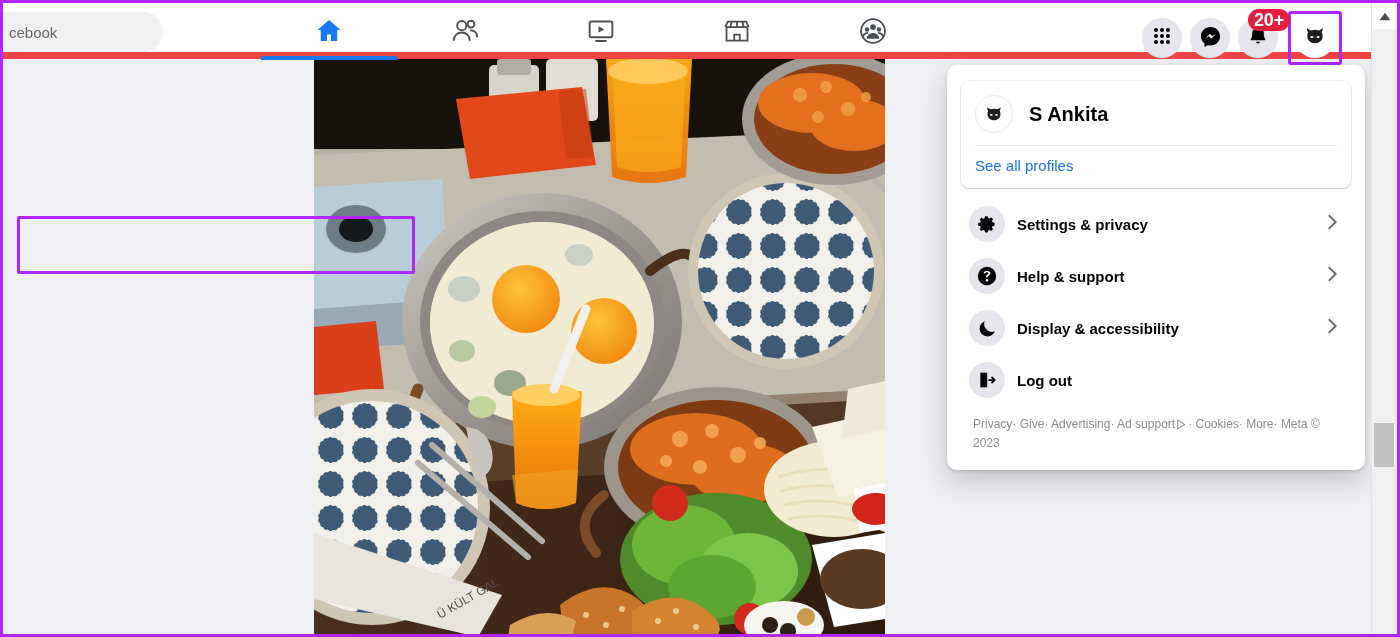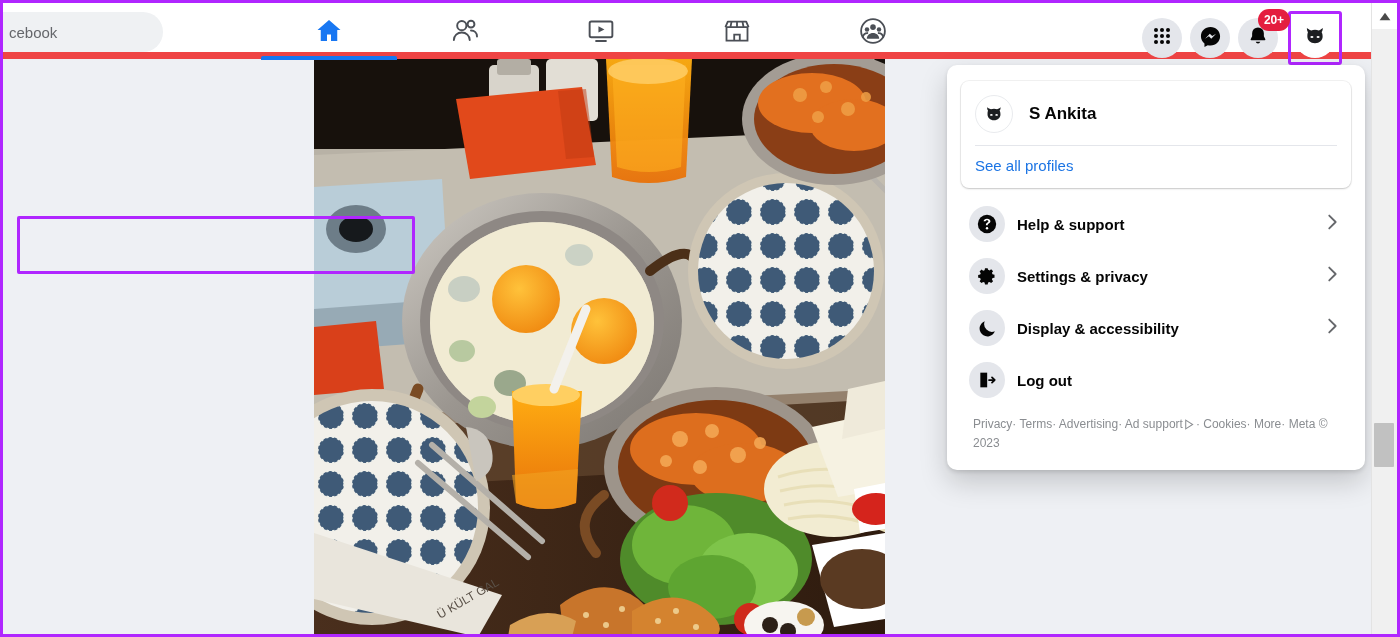--- a/index.html
+++ b/index.html
@@ -84,21 +84,21 @@
     padding: 4px;
     display: flex; align-items: center; justify-content: center;
     margin-left: 2px;
   }
   .badge {
     position: absolute;
     top: -9px; right: -12px;
     min-width: 32px; height: 22px;
     background: #e41e3f; color: #fff;
     border-radius: 11px;
-    font-size: 12px; font-weight: 700;
+    font-size: 18px; font-weight: 700;
     display: flex; align-items: center; justify-content: center;
     padding: 0 6px;
     letter-spacing: -0.2px;
   }
 
   
   #page-bg {
     position: absolute; left: 0; top: 56px;
     width: 1371px; height: 578px;
     background: #eef0f4;
@@ -133,21 +133,21 @@
     padding: 4px 2px 12px 2px;
     cursor: pointer;
   }
   .profile-avatar {
     width: 38px; height: 38px; border-radius: 50%;
     background: #fff;
     border: 1px solid #e9ebee;
     display: flex; align-items: center; justify-content: center;
     flex: none;
   }
-  .profile-name { font-size: 17px; font-weight: 600; color: #050505; }
+  .profile-name { font-size: 20px; font-weight: 600; color: #050505; }
   .profile-sep { height: 1px; background: #e4e6eb; margin: 0 2px; }
   .see-all {
     font-size: 15px; color: #1b74e4; font-weight: 400;
     padding: 11px 2px 8px 2px; cursor: pointer;
   }
 
   .menu-item {
     display: flex; align-items: center;
     height: 52px;
     padding: 0 10px 0 14px;
@@ -512,51 +512,51 @@
           </svg>
         </span>
         <span class="profile-name">S Ankita</span>
       </div>
       <div class="profile-sep"></div>
       <div class="see-all">See all profiles</div>
     </div>
 
     <div class="menu-item">
       <span class="mi-icon">
+        <svg width="20" height="20" viewBox="0 0 24 24" fill="#050505">
+          <path d="M12 8.1a3.9 3.9 0 1 0 0 7.8 3.9 3.9 0 0 0 0-7.8zm0 5.8a1.9 1.9 0 1 1 0-3.8 1.9 1.9 0 0 1 0 3.8z"></path>
+          <path d="M21 13.6v-3.2l-2.4-.5a6.9 6.9 0 0 0-.7-1.7l1.4-2-2.3-2.3-2 1.4a6.9 6.9 0 0 0-1.7-.7L12.8 2.6H9.6L9.1 5a6.9 6.9 0 0 0-1.7.7l-2-1.4L3.1 6.6l1.4 2a6.9 6.9 0 0 0-.7 1.7l-2.4.5v3.2l2.4.5c.2.6.4 1.2.7 1.7l-1.4 2 2.3 2.3 2-1.4c.5.3 1.1.5 1.7.7l.5 2.4h3.2l.5-2.4c.6-.2 1.2-.4 1.7-.7l2 1.4 2.3-2.3-1.4-2c.3-.5.5-1.1.7-1.7l2.4-.5z"></path>
+        </svg>
+      </span>
+      <span class="mi-label">Settings &amp; privacy</span>
+      <span class="mi-chev">
+        <svg width="22" height="22" viewBox="0 0 24 24" fill="none" stroke="#65676b" stroke-width="2" stroke-linecap="round" stroke-linejoin="round">
+          <path d="M9 5l7 7-7 7"></path>
+        </svg>
+      </span>
+    </div>
+
+    <div class="menu-item">
+      <span class="mi-icon">
         <svg width="22" height="22" viewBox="0 0 24 24">
           <circle cx="12" cy="12" r="10" fill="#050505"></circle>
           <path d="M12 6.2c-2.1 0-3.5 1.2-3.7 2.9h2.1c.1-.7.7-1.2 1.6-1.2.9 0 1.5.5 1.5 1.2 0 .7-.4 1-1.3 1.6-1 .6-1.4 1.2-1.4 2.2v.5h2v-.4c0-.7.3-1 1.2-1.6 1.1-.7 1.7-1.4 1.7-2.5 0-1.7-1.5-2.7-3.7-2.7z" fill="#fff"></path>
           <circle cx="12" cy="16.6" r="1.3" fill="#fff"></circle>
         </svg>
       </span>
       <span class="mi-label">Help &amp; support</span>
       <span class="mi-chev">
         <svg width="22" height="22" viewBox="0 0 24 24" fill="none" stroke="#65676b" stroke-width="2" stroke-linecap="round" stroke-linejoin="round">
           <path d="M9 5l7 7-7 7"></path>
         </svg>
       </span>
     </div>
 
     <div class="menu-item">
       <span class="mi-icon">
-        <svg width="20" height="20" viewBox="0 0 24 24" fill="#050505">
-          <path d="M12 8.1a3.9 3.9 0 1 0 0 7.8 3.9 3.9 0 0 0 0-7.8zm0 5.8a1.9 1.9 0 1 1 0-3.8 1.9 1.9 0 0 1 0 3.8z"></path>
-          <path d="M21 13.6v-3.2l-2.4-.5a6.9 6.9 0 0 0-.7-1.7l1.4-2-2.3-2.3-2 1.4a6.9 6.9 0 0 0-1.7-.7L12.8 2.6H9.6L9.1 5a6.9 6.9 0 0 0-1.7.7l-2-1.4L3.1 6.6l1.4 2a6.9 6.9 0 0 0-.7 1.7l-2.4.5v3.2l2.4.5c.2.6.4 1.2.7 1.7l-1.4 2 2.3 2.3 2-1.4c.5.3 1.1.5 1.7.7l.5 2.4h3.2l.5-2.4c.6-.2 1.2-.4 1.7-.7l2 1.4 2.3-2.3-1.4-2c.3-.5.5-1.1.7-1.7l2.4-.5z"></path>
-        </svg>
-      </span>
-      <span class="mi-label">Settings &amp; privacy</span>
-      <span class="mi-chev">
-        <svg width="22" height="22" viewBox="0 0 24 24" fill="none" stroke="#65676b" stroke-width="2" stroke-linecap="round" stroke-linejoin="round">
-          <path d="M9 5l7 7-7 7"></path>
-        </svg>
-      </span>
-    </div>
-
-    <div class="menu-item">
-      <span class="mi-icon">
         <svg width="21" height="21" viewBox="0 0 24 24" fill="#050505">
           <path d="M20.4 15.2A9 9 0 0 1 8.8 3.6a9 9 0 1 0 11.6 11.6z"></path>
         </svg>
       </span>
       <span class="mi-label">Display &amp; accessibility</span>
       <span class="mi-chev">
         <svg width="22" height="22" viewBox="0 0 24 24" fill="none" stroke="#65676b" stroke-width="2" stroke-linecap="round" stroke-linejoin="round">
           <path d="M9 5l7 7-7 7"></path>
         </svg>
       </span>
@@ -569,21 +569,21 @@
           <path d="M4 3.2h8.2v17.6H4z" fill="#050505"></path>
           <path d="M14.4 12h6.4" stroke="#050505" stroke-width="2.1" stroke-linecap="round"></path>
           <path d="M18 8.9l3.2 3.1-3.2 3.1" fill="none" stroke="#050505" stroke-width="2.1" stroke-linecap="round" stroke-linejoin="round"></path>
         </svg>
       </span>
       <span class="mi-label">Log out</span>
     </div>
 
     <div class="menu-footer">
       <span>Privacy</span><span class="dot">·</span>
-      <span>Terms</span><span class="dot">·</span>
+      <span>Give</span><span class="dot">·</span>
       <span>Advertising</span><span class="dot">·</span>
       <span>Ad support</span><span class="adc"><svg width="11" height="11" viewBox="0 0 14 14" fill="none" stroke="#8a8d91" stroke-width="1.3">
             <path d="M2.2 1.4v11.2L11 7z"></path>
           </svg></span><span class="dot">·</span>
       <span>Cookies</span><span class="dot">·</span>
       <span>More</span><span class="dot">·</span>
       <span>Meta © 2023</span>
     </div>
   </div>
 

